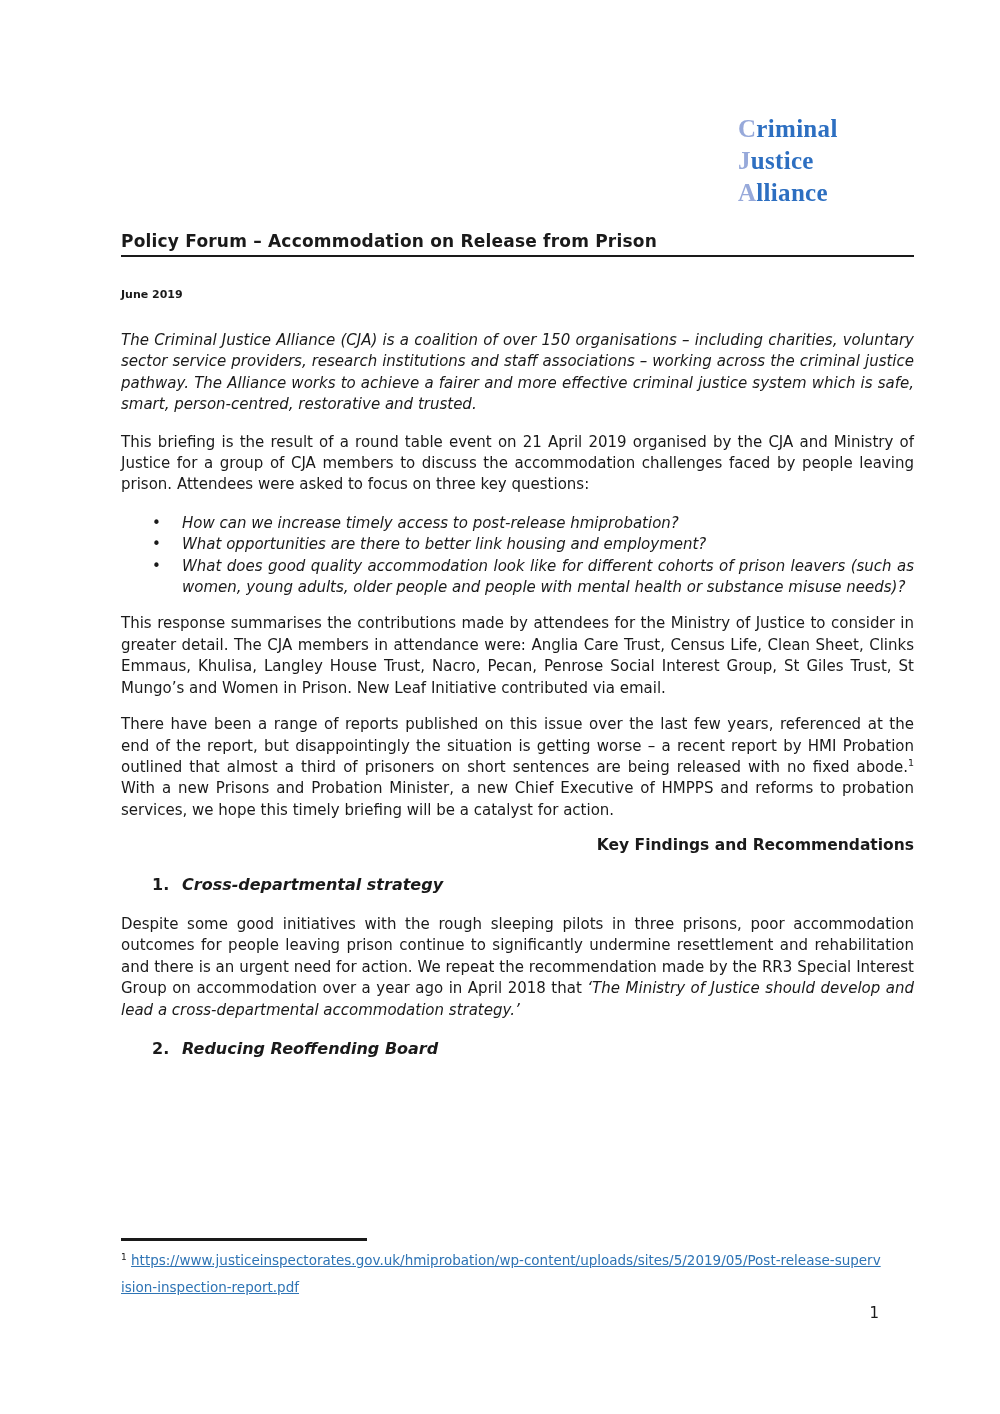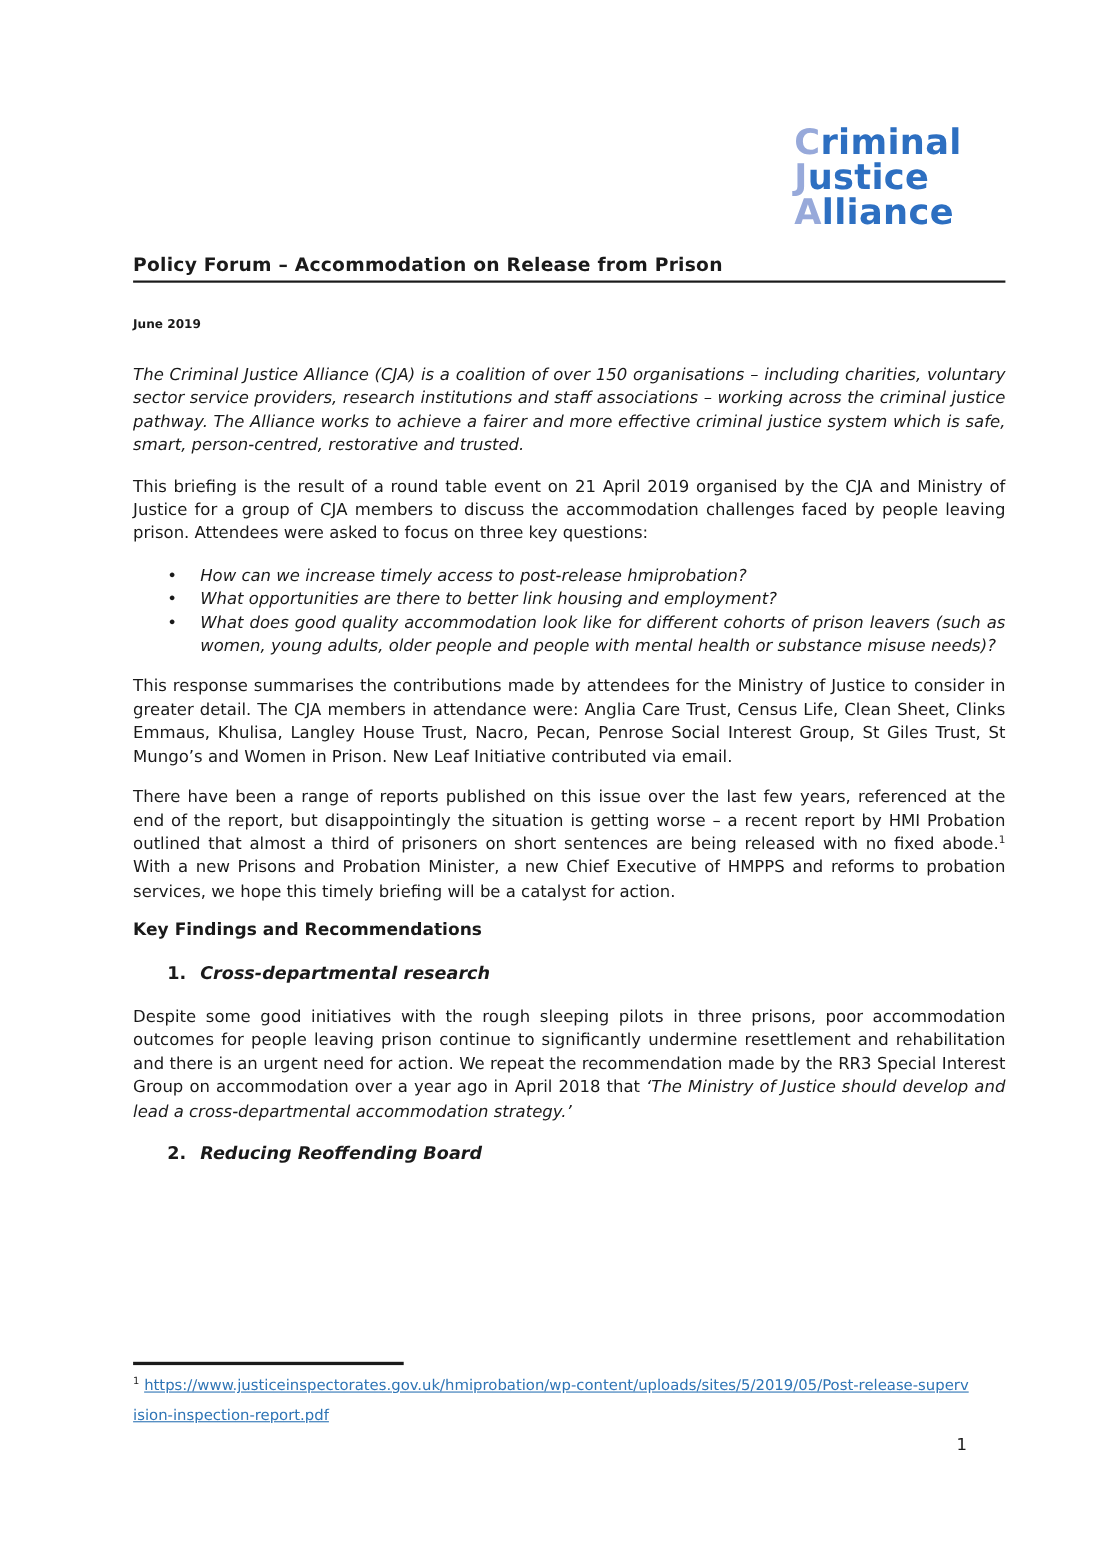--- a/index.html
+++ b/index.html
@@ -10,27 +10,28 @@
     background: #ffffff;
     font-family: "DejaVu Sans", sans-serif;
     color: var(--text, #1a1a1a);
     overflow: hidden;
   }
   .content { padding: 231px 86px 0 121px; }
 
   
   .logo {
     position: absolute;
-    left: 722px;
+    left: 738px;
     top: 113px;
     font-weight: bold;
-    font-size: 32px;
+    font-size: 25px;
     line-height: 32px;
     letter-spacing: 0.3px;
     color: var(--logo_text, #2d6fc1);
+    font-family: Liberation Serif, serif;
   }
   .logo-initial { color: var(--logo_initial, #97a9da); }
 
   
   h1.title {
     margin: 0;
     font-size: 17px;
     line-height: 20px;
     font-weight: bold;
     padding-bottom: 4px;
@@ -72,20 +73,21 @@
     line-height: 21.4px;
     text-align: justify;
   }
 
   
   .heading {
     margin: 14px 0 0 0;
     font-weight: bold;
     font-size: 15.5px;
     line-height: 21.4px;
+    text-align: right;
   }
   .rec {
     display: flex;
     margin-top: 17px;
     font-weight: bold;
     font-size: 16px;
     line-height: 21.4px;
   }
   .rec .rec-num { flex: 0 0 30px; margin-left: 31px; }
   .rec .rec-title { font-style: italic; }
@@ -169,21 +171,21 @@
     </div>
 
     <p class="body mt15">This response summarises the contributions made by attendees for the Ministry of Justice to consider in greater detail. The CJA members in attendance were: Anglia Care Trust, Census Life, Clean Sheet, Clinks Emmaus, Khulisa, Langley House Trust, Nacro, Pecan, Penrose Social Interest Group, St Giles Trust, St Mungo’s and Women in Prison. New Leaf Initiative contributed via email.</p>
 
     <p class="body mt15"><span>There have been a range of reports published on this issue over the last few years, referenced at the end of the report, but disappointingly the situation is getting worse – a recent report by HMI Probation outlined that almost a third of prisoners on short sentences are being released with no fixed abode.</span><sup class="fnref">1</sup><span> With a new Prisons and Probation Minister, a new Chief Executive of HMPPS and reforms to probation services, we hope this timely briefing will be a catalyst for action.</span></p>
 
     <p class="heading">Key Findings and Recommendations</p>
 
     <div class="rec">
       <span class="rec-num">1.</span>
-      <span class="rec-title">Cross-departmental research</span>
+      <span class="rec-title">Cross-departmental strategy</span>
     </div>
 
     <p class="body mt19"><span>Despite some good initiatives with the rough sleeping pilots in three prisons, poor accommodation outcomes for people leaving prison continue to significantly undermine resettlement and rehabilitation and there is an urgent need for action. We repeat the recommendation made by the RR3 Special Interest Group on accommodation over a year ago in April 2018 that </span><em>‘The Ministry of Justice should develop and lead a cross-departmental accommodation strategy.’</em></p>
 
     <div class="rec">
       <span class="rec-num">2.</span>
       <span class="rec-title">Reducing Reoffending Board</span>
     </div>
 
 

